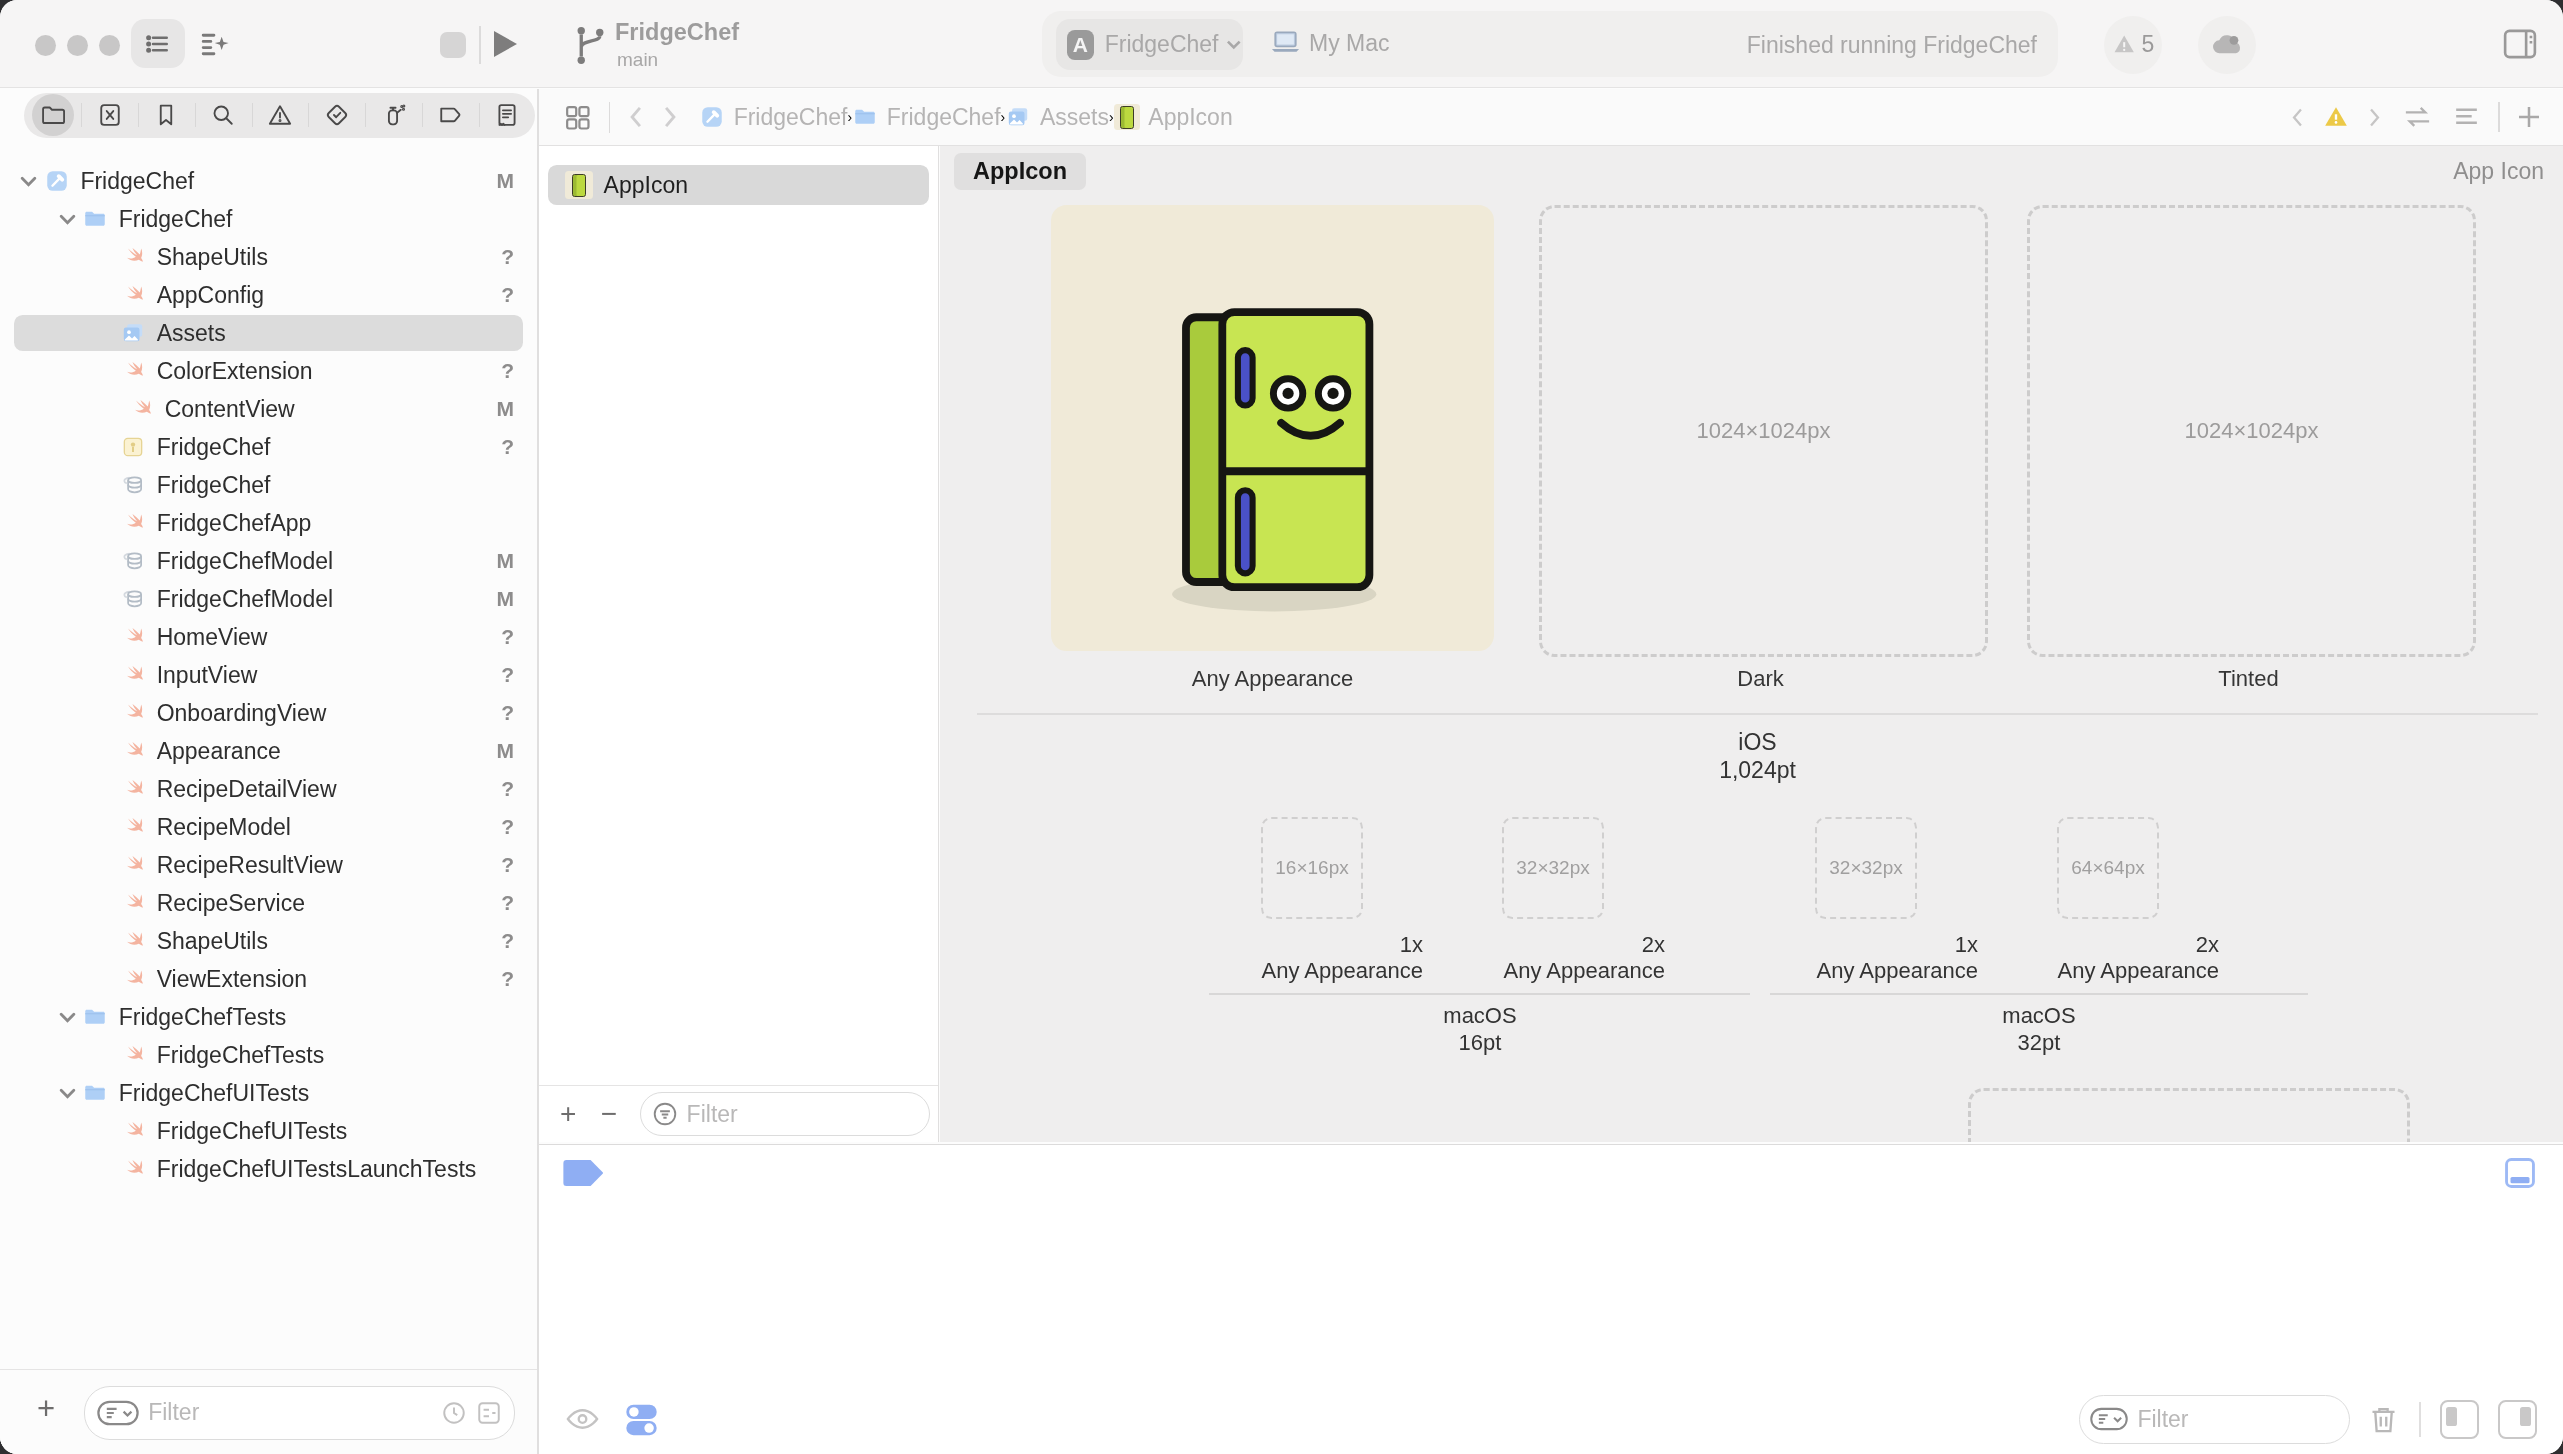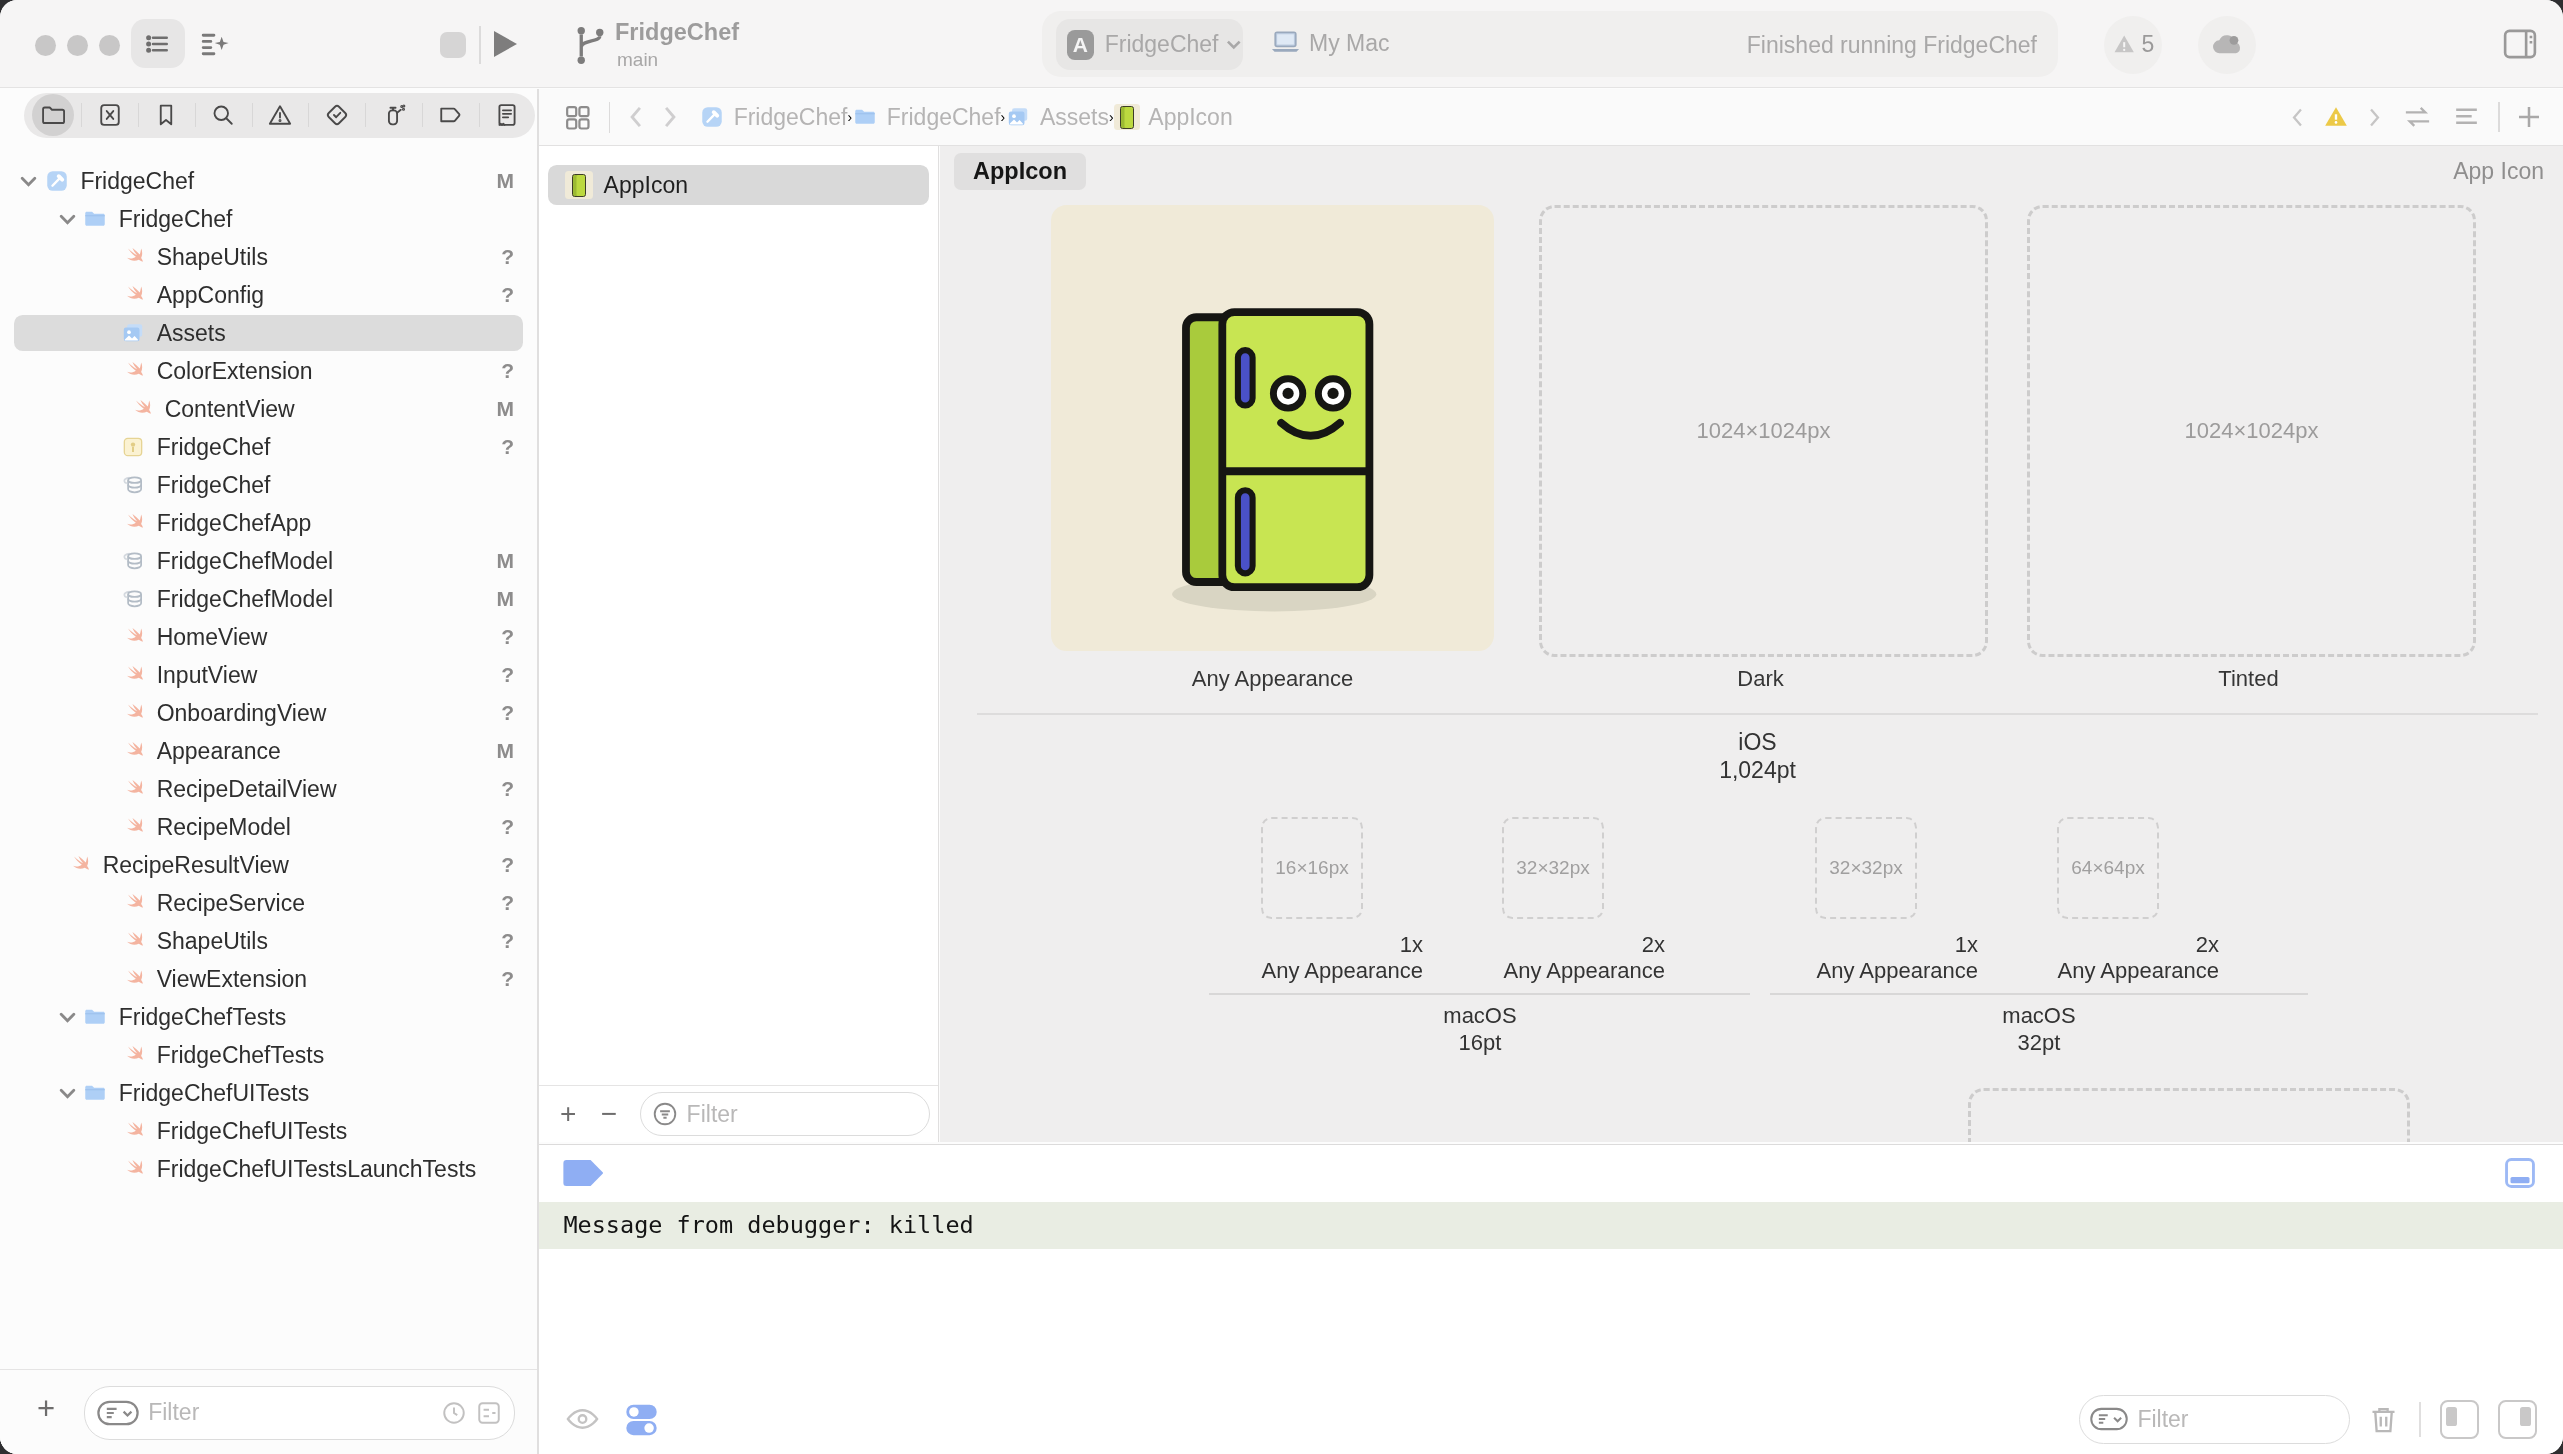--- a/index.html
+++ b/index.html
@@ -417,21 +417,21 @@
           <div class="tree-row" style="padding-left: 92px;">
             <span class="chev"></span>
             <span class="ficon">
               <svg width="26" height="26" viewBox="0 0 24 24">
                 <path d="M19.6 4.2c1.2 2.9 1.2 6-.1 8.8 1.3 1.7 1.7 3.3 1.7 3.3s-2.3-.7-3.9-1.8c-3.2 1.8-7.7 1.3-10.8-1.7 2.8 1.1 5.9.7 8.1-1C11.5 9.5 8.8 6.4 7.4 4.1c2.7 2.7 5.5 4.7 8.4 6.3-2-2.5-3.7-5-4.3-6.8 2.7 2.1 5.5 4.5 6.8 6.1.7-2 .9-3.9 1.3-5.5z" fill="#f4b4a0"></path>
               </svg>
             </span>
             <span>RecipeModel</span>
             <span class="badge">?</span>
           </div>
-          <div class="tree-row" style="padding-left: 38px;">
+          <div class="tree-row" style="padding-left: 92px;">
             <span class="chev"></span>
             <span class="ficon">
               <svg width="26" height="26" viewBox="0 0 24 24">
                 <path d="M19.6 4.2c1.2 2.9 1.2 6-.1 8.8 1.3 1.7 1.7 3.3 1.7 3.3s-2.3-.7-3.9-1.8c-3.2 1.8-7.7 1.3-10.8-1.7 2.8 1.1 5.9.7 8.1-1C11.5 9.5 8.8 6.4 7.4 4.1c2.7 2.7 5.5 4.7 8.4 6.3-2-2.5-3.7-5-4.3-6.8 2.7 2.1 5.5 4.5 6.8 6.1.7-2 .9-3.9 1.3-5.5z" fill="#f4b4a0"></path>
               </svg>
             </span>
             <span>RecipeResultView</span>
             <span class="badge">?</span>
           </div>
           <div class="tree-row" style="padding-left: 92px;">
@@ -733,23 +733,20 @@
   <div class="debugbar">
     <div class="bp-tag"></div>
     <div style="position:absolute;right:24.4px;top:8.7px">
       <svg width="38" height="38" viewBox="0 0 24 24">
             <rect x="3.5" y="3.5" width="17" height="17" rx="3" fill="none" stroke="#9db9f5" stroke-width="1.8"></rect>
             <rect x="6" y="14.5" width="12" height="4" rx="1" fill="#8faef3"></rect>
           </svg>
     </div>
   </div>
   <div class="console">
-    <div class="cmsg">
-      <span>Message from debugger: killed</span>
-    </div>
     <div class="c-bottom">
       <svg width="35" height="28" viewBox="0 0 24 16" fill="none" stroke="#c4c3c3" stroke-width="1.6" style="margin-left:26px">
             <path d="M2 8s4-6 10-6 10 6 10 6-4 6-10 6S2 8 2 8z"></path>
             <circle cx="12" cy="8" r="2.6"></circle>
           </svg>
       <svg width="35" height="38" viewBox="0 0 36 40" style="margin-left:24.4px">
             <rect x="2" y="5" width="32" height="15" rx="7.5" fill="#8faef3"></rect>
             <circle cx="10" cy="12.5" r="5" fill="#fff"></circle>
             <rect x="2" y="22" width="32" height="15" rx="7.5" fill="#8faef3"></rect>
             <circle cx="26" cy="29.5" r="5" fill="#fff"></circle>

